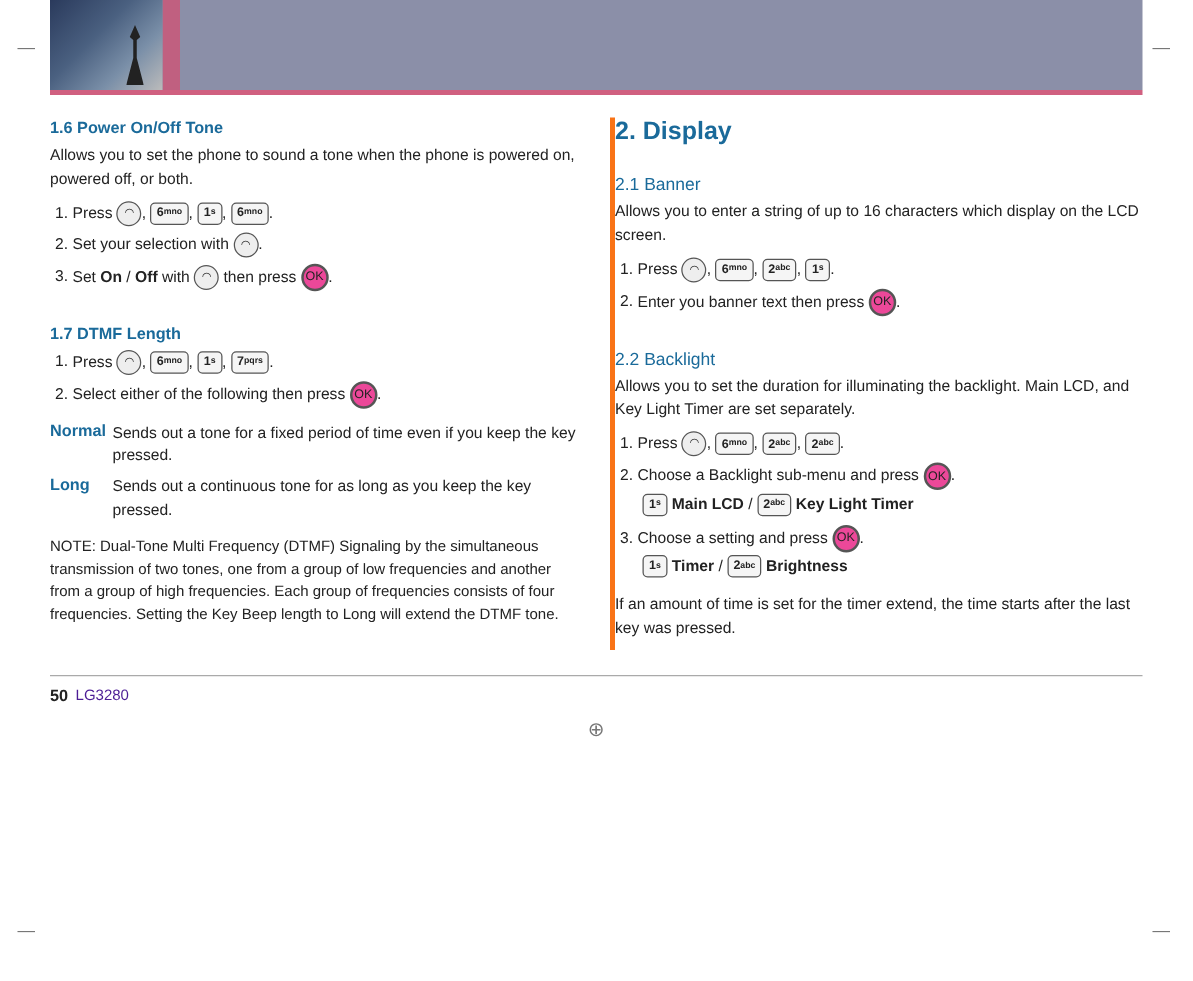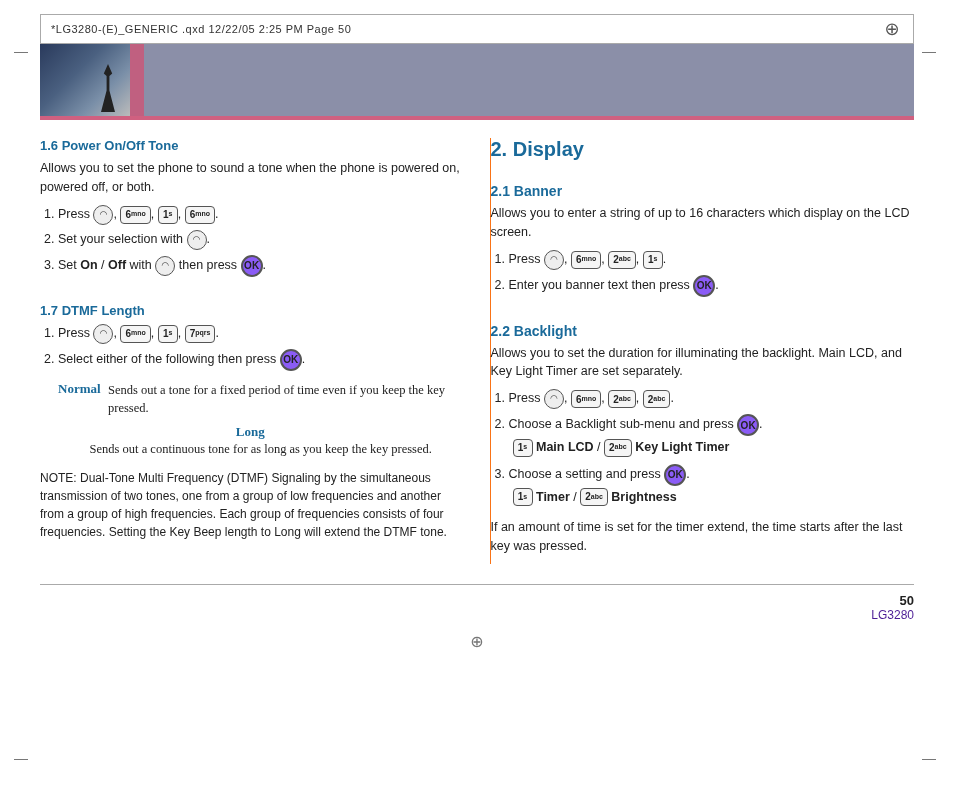--- a/index.html
+++ b/index.html
@@ -114,42 +114,42 @@
       gap: 16px;
     }
 
     .col-left {
       flex: 1;
       padding-right: 10px;
     }
 
     .col-right {
       flex: 1;
-      border-left: 1px solid #f97316;
+      border-left: 4px solid #f97316;
     }
 
     
     .section-heading {
       color: #1a6a9a;
       font-size: 13px;
       font-weight: bold;
       margin-bottom: 6px;
     }
 
     .section-heading-large {
       color: #1a6a9a;
       font-size: 20px;
       font-weight: bold;
       margin-bottom: 6px;
     }
 
     .section-heading-medium {
       color: #1a6a9a;
       font-size: 14px;
-      font-weight: bold;
+      font-weight: normal;
       margin-bottom: 5px;
     }
 
     p {
       margin-bottom: 8px;
       line-height: 1.5;
       font-size: 12.5px;
     }
 
     ol {
@@ -186,22 +186,22 @@
     }
     .key-ok {
       display: inline-flex;
       align-items: center;
       justify-content: center;
       border: 2px solid #555;
       border-radius: 50%;
       width: 22px;
       height: 22px;
       font-size: 10px;
-      font-weight: bold;
-      background: #8b5cf6;
+      font-weight: normal;
+      background: #ec4899;
       color: #222;
       vertical-align: middle;
     }
     .key-nav {
       display: inline-flex;
       align-items: center;
       justify-content: center;
       border: 1.5px solid #555;
       border-radius: 50%;
       width: 20px;
@@ -220,23 +220,21 @@
       width: 50px;
     }
     .label-long {
       color: #1a6a9a;
       font-weight: bold;
       display: inline-block;
       width: 50px;
     }
 
     .indent-block {
-      margin-left: 18px;
       margin-bottom: 6px;
-      font-family: Liberation Serif, serif;
     }
 
     
     .note-box {
       margin: 10px 0;
       font-size: 12px;
       line-height: 1.5;
     }
     .note-label {
       font-weight: normal;
@@ -247,22 +245,21 @@
     .section-gap {
       height: 16px;
     }
 
     
     .footer-bar {
       border-top: 1.5px solid #aaa;
       margin: 10px 40px 0 40px;
       padding: 8px 0 4px 0;
       display: flex;
-      align-items: flex-end;
-      flex-direction: column;
+      align-items: flex-start;
     }
     .footer-page {
       font-weight: bold;
       font-size: 13px;
       color: #222;
     }
     .footer-model {
       font-size: 12px;
       color: #4c1d95;
       margin-left: 6px;
@@ -293,24 +290,20 @@
 </head>
 <body>
 
 <div class="page-outer">
 
   <span class="corner-tl">—</span>
   <span class="corner-tr">—</span>
   <span class="corner-bl">—</span>
   <span class="corner-br">—</span>
 
-  <div class="print-header">
-    <span class="print-header-text">*LG3280-(E)_GENERIC .qxd   12/22/05  2:25 PM  Page 50</span>
-    <span class="crosshair"></span>
-  </div>
 
   <div class="header-banner">
     <div class="header-photo">
       <div class="silhouette"></div>
     </div>
     <div class="header-accent"></div>
   </div>
   <div class="header-underline"></div>
 
   <div class="content-area">
@@ -356,21 +349,21 @@
             Select either of the following then press
             <span class="key-ok">OK</span>.
           </li>
         </ol>
 
         <div class="indent-block">
           <div style="display:flex; align-items:flex-start; margin-bottom:6px;">
             <span class="label-normal">Normal</span>
             <span style="flex:1; font-size:12.5px; line-height:1.5;">Sends out a tone for a fixed period of time even if you keep the key pressed.</span>
           </div>
-          <div style="display:flex; align-items:center;flex-direction:column;">
+          <div style="display:flex; align-items:flex-start;">
             <span class="label-long">Long</span>
             <span style="flex:1; font-size:12.5px; line-height:1.5;">Sends out a continuous tone for as long as you keep the key pressed.</span>
           </div>
         </div>
 
         <div class="note-box">
           <span class="note-label">NOTE</span><span>: Dual-Tone Multi Frequency (DTMF) Signaling by the simultaneous transmission of two tones, one from a group of low frequencies and another from a group of high frequencies. Each group of frequencies consists of four frequencies. Setting the Key Beep length to Long will extend the DTMF tone.</span>
         </div>
       </div>
     </div>

